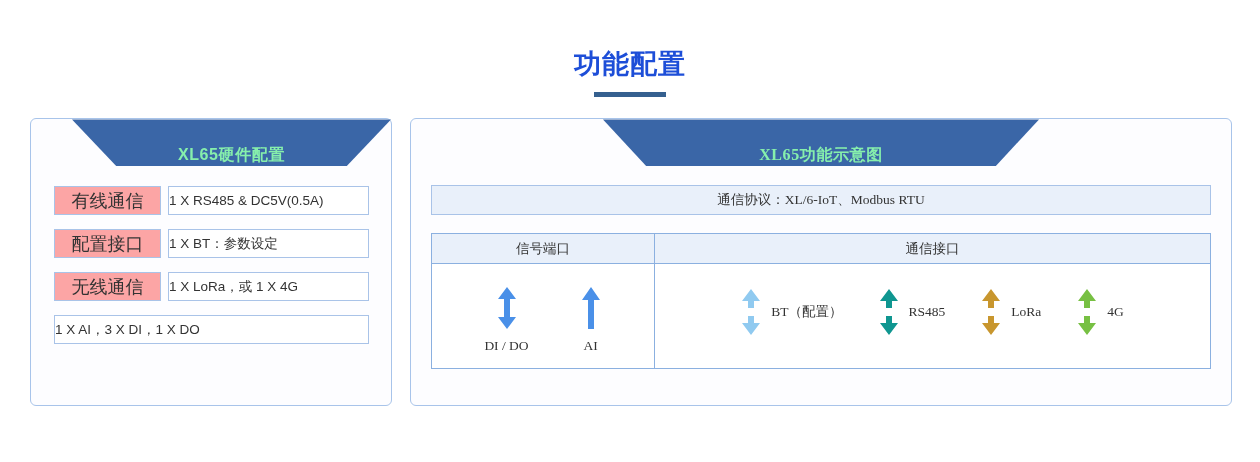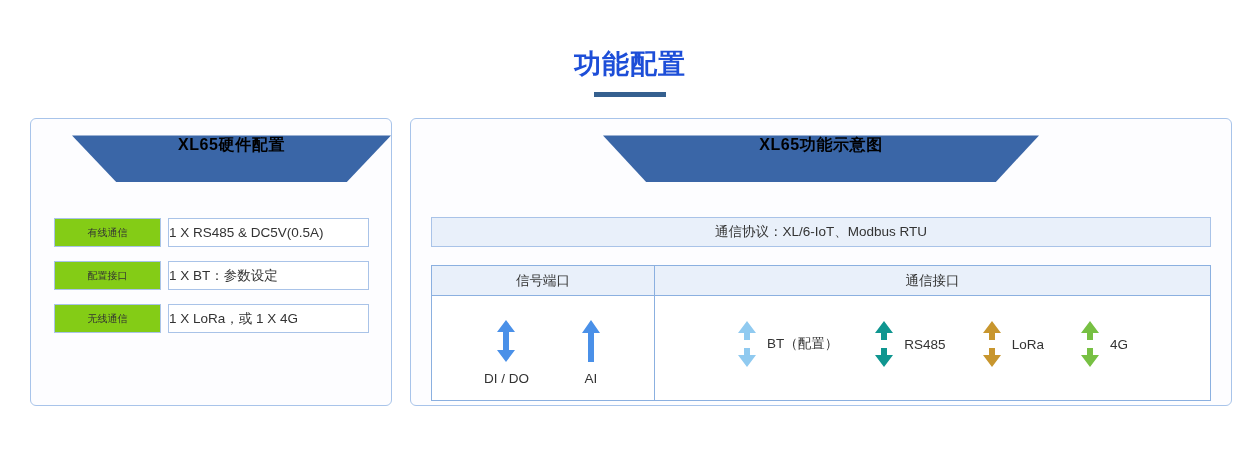--- a/index.html
+++ b/index.html
@@ -42,34 +42,34 @@
   }
 
   .panel {
     background: #fdfdff;
     border: 1px solid #a8c4ea;
     border-radius: 6px;
     position: relative;
     height: 288px;
   }
   .panel-left  { width: 389px; }
-  .panel-right { width: 920px; }
+  .panel-right { width: 920px; font-family: Liberation Serif, serif; }
 
   
   .banner {
     position: relative;
     height: 47px;
-    margin: 16px auto;
+    margin: 0 auto;
     background: #3a66a7;
-    color: #000000;
+    color: #86efac;
     font-size: 16px;
     font-weight: bold;
     letter-spacing: .6px;
     display: flex;
-    align-items: flex-start;
+    align-items: flex-end;
     justify-content: center;
     clip-path: polygon(0 0, 100% 0, 88% 100%, 12% 100%);
   }
   .banner-left  { width: 319px; margin-left: 41px; clip-path: polygon(0 0, 100% 0, 86% 100%, 14% 100%); }
   .banner-right { width: 436px; clip-path: polygon(0 0, 100% 0, 90% 100%, 10% 100%); }
 
   
   .rows {
     padding: 20px 22px 0 23px;
     display: flex;
@@ -77,26 +77,26 @@
     gap: 14px;
   }
   .row {
     display: flex;
     align-items: stretch;
     gap: 7px;
     height: 29px;
   }
   .row-label {
     width: 107px;
-    background: #84cc16;
+    background: #fca5a5;
     border: 1px solid #a9c3e8;
     display: flex;
     align-items: center;
     justify-content: center;
-    font-size: 10px;
+    font-size: 18px;
     color: #333333;
   }
   .row-value {
     flex: 1;
     background: #ffffff;
     border: 1px solid #a9c3e8;
     display: flex;
     align-items: center;
     font-size: 13.5px;
     color: #333333;
@@ -210,20 +210,21 @@
         <div class="row-label">配置接口</div>
         <div class="row-value">1 X BT：参数设定</div>
       </div>
 
       <div class="row">
         <div class="row-label">无线通信</div>
         <div class="row-value">1 X LoRa，或 1 X 4G</div>
       </div>
 
       <div class="row">
+        <div class="row-value">1 X AI，3 X DI，1 X DO</div>
       </div>
 
     </div>
   </div>
 
   <div class="panel panel-right">
     <div class="banner banner-right">
       <span>XL65功能示意图</span>
     </div>
 

